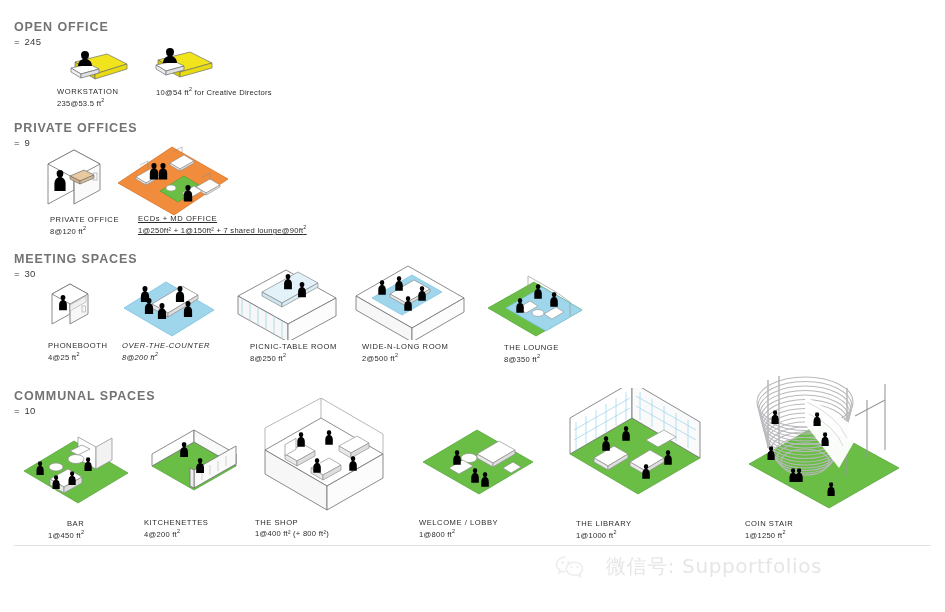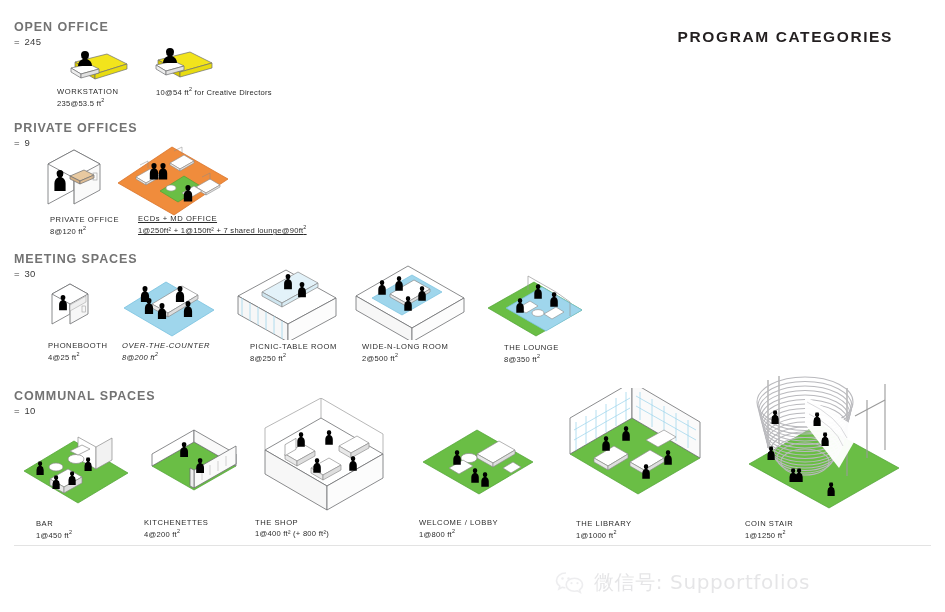--- a/index.html
+++ b/index.html
@@ -39,36 +39,34 @@
   .cap .t2 { display: block; letter-spacing: .25px; }
   sup { font-size: 5.4px; vertical-align: super; }
 
   .rule {
     position: absolute; left: 14px; top: 545px; width: 917px;
     border-top: 1px solid #e3e3e3;
   }
 
   .watermark {
     position: absolute; left: 555px; top: 553px;
-    display: flex; align-items: flex-end; gap: 9px;
+    display: flex; align-items: flex-end; gap: 21px;
     opacity: .36;
-    margin-top: 16px;
   }
   .watermark .wtxt {
     font-size: 20px; color: #b9b9bd; letter-spacing: .6px;
     font-family: "DejaVu Sans", sans-serif;
   }
   .wechat-ico { display: block; }
 </style>
 </head>
 <body>
 
 <div class="page">
 
-  <div class="page-title">PROGRAM CATEGORIES</div>
 
   <div class="section">
     <div class="sec-head" style="top:20px">OPEN OFFICE</div>
     <div class="sec-count" style="top:36px">
       <span class="eq">=</span>
       <span>245</span>
     </div>
 
     <div class="item" style="left:45px; top:48px; width:120px;">
       <svg class="art" width="90" height="44" viewBox="0 0 90 44">
@@ -329,21 +327,21 @@
           <ellipse cx="60" cy="44" rx="8" ry="4.5"></ellipse>
           <polygon points="54,36 66,30 74,34 62,40"></polygon>
         </g>
         <g fill="#000">
           <path d="M24 46 q2.2 0 2.2 2.4 q0 1.7 -1.1 2.4 q2.6 1 2.6 4.2 l0 5 l-7.2 0 l0 -5 q0 -3.2 2.6 -4.2 q-1.1 -.7 -1.1 -2.4 q0 -2.4 2.2 -2.4 z"></path>
           <path d="M40 60 q2.2 0 2.2 2.4 q0 1.7 -1.1 2.4 q2.6 1 2.6 4.2 l0 5 l-7.2 0 l0 -5 q0 -3.2 2.6 -4.2 q-1.1 -.7 -1.1 -2.4 q0 -2.4 2.2 -2.4 z"></path>
           <path d="M56 56 q2.2 0 2.2 2.4 q0 1.7 -1.1 2.4 q2.6 1 2.6 4.2 l0 5 l-7.2 0 l0 -5 q0 -3.2 2.6 -4.2 q-1.1 -.7 -1.1 -2.4 q0 -2.4 2.2 -2.4 z"></path>
           <path d="M72 42 q2.2 0 2.2 2.4 q0 1.7 -1.1 2.4 q2.6 1 2.6 4.2 l0 5 l-7.2 0 l0 -5 q0 -3.2 2.6 -4.2 q-1.1 -.7 -1.1 -2.4 q0 -2.4 2.2 -2.4 z"></path>
         </g>
       </svg>
-      <div class="cap" style="left:20px; top:103px;">
+      <div class="cap" style="left:32px; top:103px;text-align:right;">
         <span class="t1">BAR</span>
         <span class="t2"><span>1@450 ft</span><sup>2</sup></span>
       </div>
     </div>
 
     <div class="item" style="left:140px; top:418px; width:115px;">
       <svg class="art" width="110" height="86" viewBox="0 0 110 86">
         <polygon points="12,48 54,24 96,48 54,72" fill="#6ABE45" stroke="#4FA233" stroke-width=".7"></polygon>
         <g fill="#FFFFFF" stroke="#6D6E71" stroke-width=".8" stroke-linejoin="round">
           <polygon points="12,48 12,36 54,12 54,24"></polygon>

